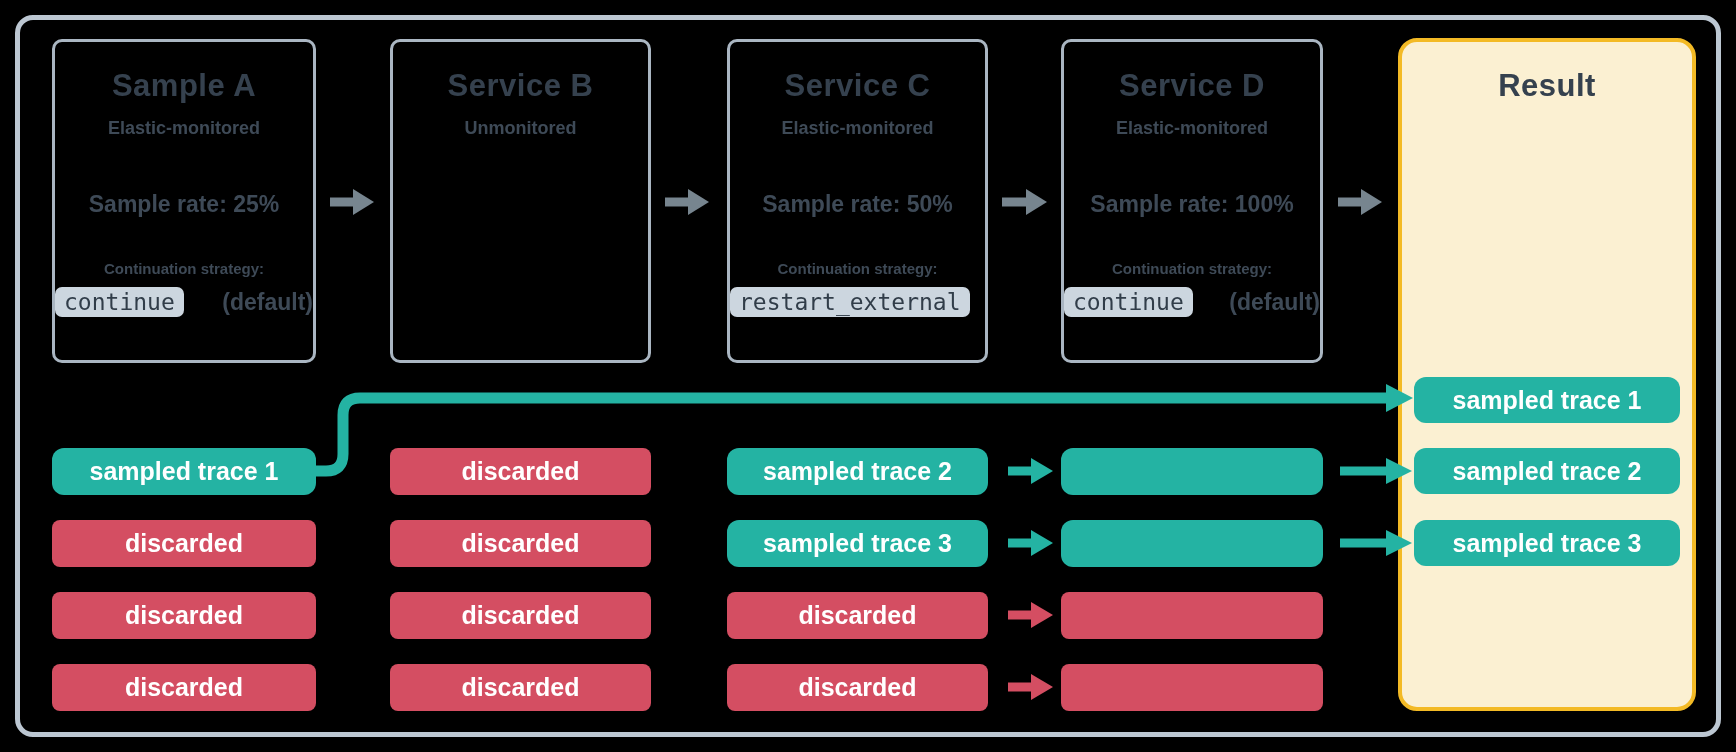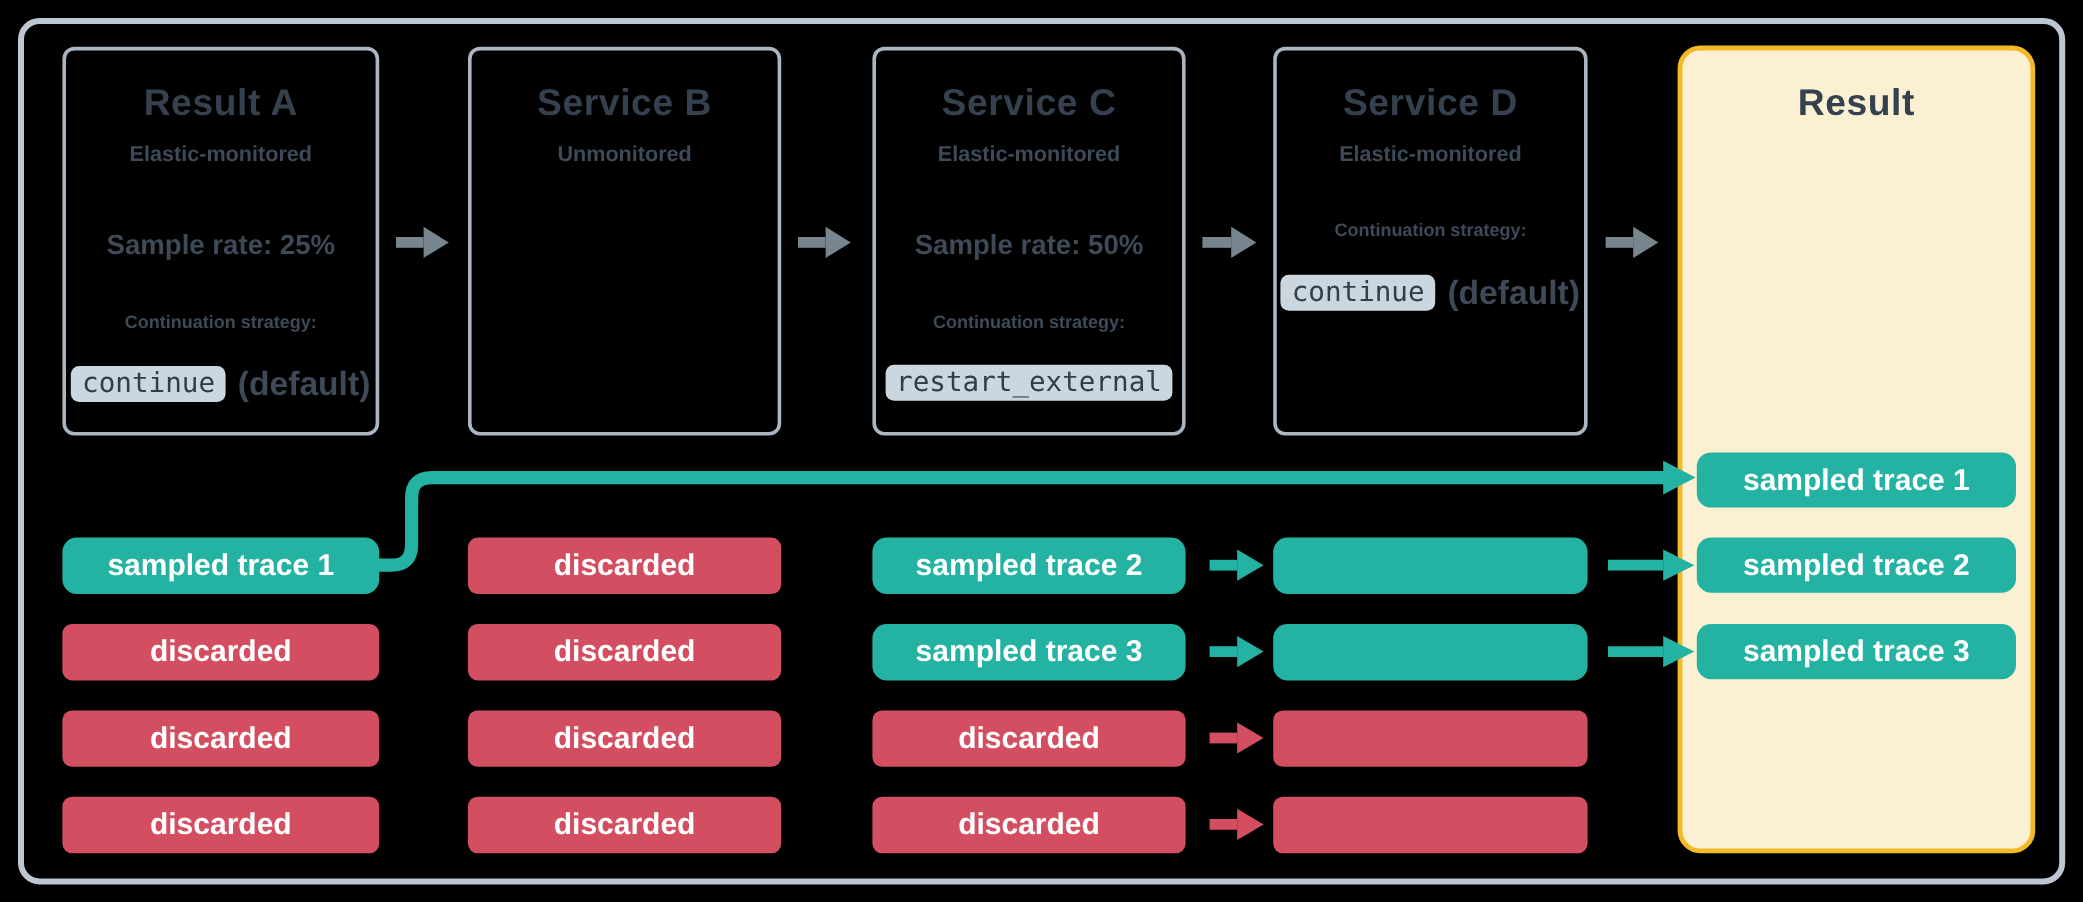--- a/index.html
+++ b/index.html
@@ -23,28 +23,28 @@
     border:3px solid var(--box-border,#aab6c2);border-radius:10px;text-align:center;
   }
   .svc-a{left:52px;width:264px;}
   .svc-b{left:390px;width:261px;}
   .svc-c{left:727px;width:261px;}
   .svc-d{left:1061px;width:262px;}
   .svc-title{margin-top:26px;font-size:31px;line-height:36px;font-weight:bold;color:var(--title-text,#35414e);letter-spacing:.5px;}
   .svc-sub{margin-top:10px;font-size:18px;line-height:28px;font-weight:bold;color:var(--body-text,#3e4a57);}
   .svc-rate{margin-top:48px;font-size:23px;line-height:28px;font-weight:bold;color:var(--body-text,#3e4a57);}
   .svc-strategy{width:200px;margin:36px auto 0;font-size:15px;line-height:30px;font-weight:bold;color:var(--body-text,#3e4a57);}
-  .chip-row{margin-top:20px;display:flex;justify-content:center;align-items:center;gap:10px;}
+  .chip-row{margin-top:3px;display:flex;justify-content:space-between;align-items:center;gap:10px;}
   .chip{
     display:inline-block;background:var(--chip-bg,#ccd6df);color:var(--chip-text,#313d49);
     font-family:"DejaVu Sans Mono",monospace;font-size:23px;line-height:30px;
     padding:0 9px;border-radius:7px;white-space:nowrap;
   }
   .chip:empty{display:none;}
-  .chip-suffix{font-size:28px;font-weight:bold;color:var(--body-text,#3e4a57);}
+  .chip-suffix{font-size:23px;font-weight:bold;color:var(--body-text,#3e4a57);}
   .result{
     position:absolute;left:1398px;top:38px;width:298px;height:673px;box-sizing:border-box;
     background:var(--result-bg,#fbf0d2);border:4px solid var(--result-border,#f3ba25);
     border-radius:19px;text-align:center;
   }
   .result-title{margin-top:26px;font-size:31px;line-height:36px;font-weight:bold;color:var(--title-text,#35414e);letter-spacing:.5px;}
   .pill{
     position:absolute;height:47px;box-sizing:border-box;border-radius:8px;
     display:flex;align-items:center;justify-content:center;
     color:var(--pill-text,#fff);font-size:25px;font-weight:bold;white-space:nowrap;
@@ -63,21 +63,21 @@
   .stroke-teal{stroke:var(--teal,#24b3a3);} .fill-teal{fill:var(--teal,#24b3a3);}
   .stroke-red{stroke:var(--red,#d44e62);} .fill-red{fill:var(--red,#d44e62);}
 </style>
 </head>
 <body>
 
 <div class="canvas">
   <div class="frame"></div>
 
   <div class="svc svc-a">
-    <div class="svc-title">Result A</div>
+    <div class="svc-title">Sample A</div>
     <div class="svc-sub">Elastic-monitored</div>
     <div class="svc-rate">Sample rate: 25%</div>
     <div class="svc-strategy">Continuation strategy:</div>
     <div class="chip-row">
       <span class="chip">continue</span>
       <span class="chip-suffix">(default)</span>
     </div>
   </div>
 
   <div class="svc svc-b">
@@ -91,20 +91,21 @@
     <div class="svc-rate">Sample rate: 50%</div>
     <div class="svc-strategy">Continuation strategy:</div>
     <div class="chip-row">
       <span class="chip">restart_external</span>
     </div>
   </div>
 
   <div class="svc svc-d">
     <div class="svc-title">Service D</div>
     <div class="svc-sub">Elastic-monitored</div>
+    <div class="svc-rate">Sample rate: 100%</div>
     <div class="svc-strategy">Continuation strategy:</div>
     <div class="chip-row">
       <span class="chip">continue</span>
       <span class="chip-suffix">(default)</span>
     </div>
   </div>
 
   <div class="result">
     <div class="result-title">Result</div>
   </div>

